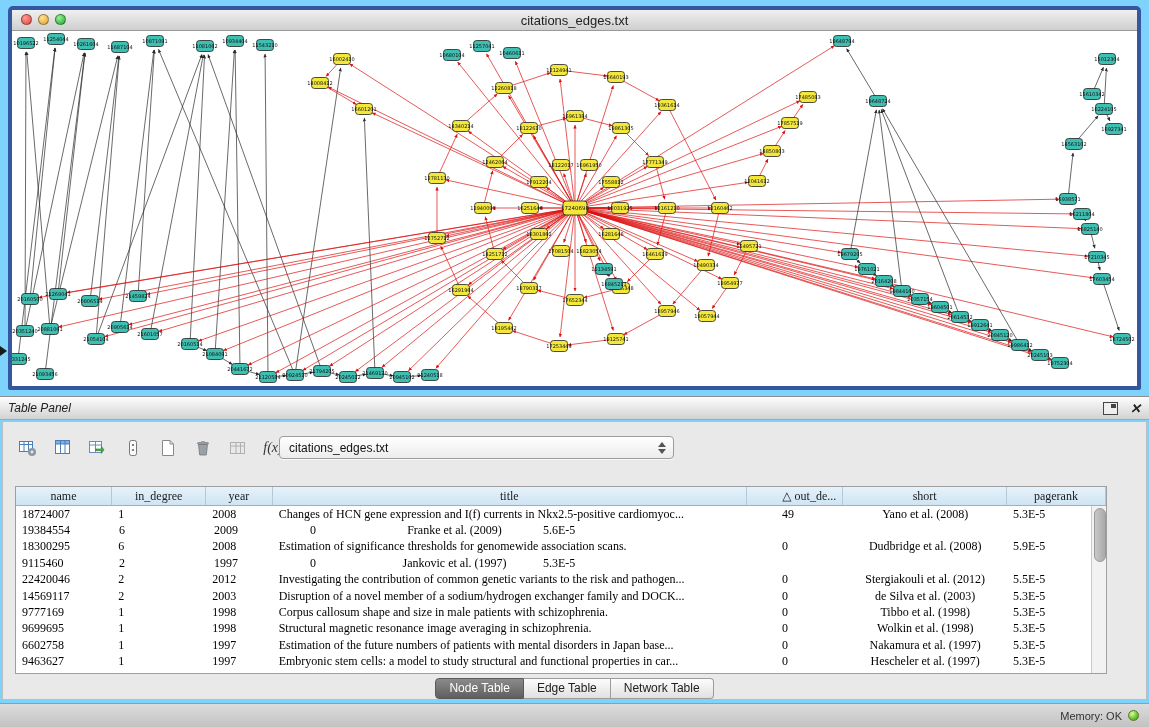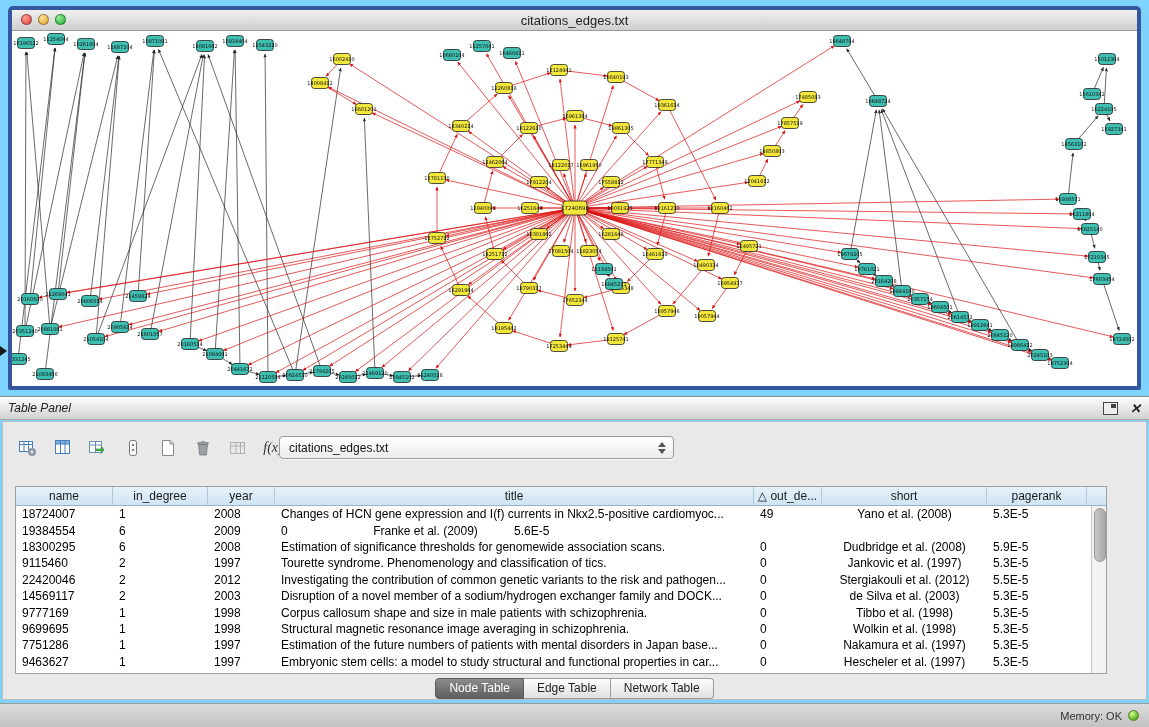--- a/index.html
+++ b/index.html
@@ -42,29 +42,29 @@
   .tbtn{width:26px;height:26px;display:flex;align-items:center;justify-content:center;}
   .fx-label{font-family:"Liberation Serif",serif;font-style:italic;font-size:14px;color:#333;}
   .combo{position:absolute;left:276px;top:14px;width:395px;height:23px;box-sizing:border-box;
     border:1px solid #9c9c9c;border-radius:4px;background:linear-gradient(#ffffff,#ececec);
     display:flex;align-items:center;padding-left:9px;font-size:12px;color:#111;box-shadow:0 1px 0 rgba(255,255,255,.7);}
   .combo .spin{margin-left:auto;margin-right:7px;display:flex;flex-direction:column;gap:2px;align-items:center;}
   .combo .up{width:0;height:0;border-left:4px solid transparent;border-right:4px solid transparent;border-bottom:5px solid #555;}
   .combo .dn{width:0;height:0;border-left:4px solid transparent;border-right:4px solid transparent;border-top:5px solid #555;}
 
   
-  .table-area{position:absolute;left:12px;top:64px;width:1092px;height:188px;background:#fff;border:1px solid #9f9f9f;box-sizing:border-box;}
+  .table-area{position:absolute;left:12px;top:64px;width:1092px;height:188px;background:#fff;border:1px solid #9f9f9f;box-sizing:border-box;font-family:Liberation Serif, serif;}
   .thead{display:flex;height:19px;box-sizing:border-box;border-bottom:1px solid #9ab2c6;background:linear-gradient(#e6f2fb,#cfe4f3);}
   .th{box-sizing:border-box;border-right:1px solid #b3c9da;font-size:12px;color:#1b1b1b;text-align:center;line-height:18px;
     overflow:hidden;white-space:nowrap;}
   .tbody{position:relative;}
   .tr{display:flex;height:16.4px;align-items:center;}
   .td{box-sizing:border-box;font-size:12px;color:#000;padding-left:6px;overflow:hidden;white-space:nowrap;text-overflow:clip;}
   .td.c5{text-align:center;padding-left:0;}
-  .c0{width:97px;}.c1{width:95px;}.c2{width:67px;}.c3{width:479px;}.c4{width:68px;}.c5{width:165px;}.c6{width:100px;}
+  .c0{width:97px;}.c1{width:95px;}.c2{width:67px;}.c3{width:479px;}.c4{width:68px;margin-left:29px;}.c5{width:165px;}.c6{width:100px;}
   .vscroll{position:absolute;right:0;top:19px;width:15px;height:167px;background:#f2f2f2;border-left:1px solid #c9c9c9;box-sizing:border-box;}
   .vthumb{position:absolute;left:2px;top:2px;width:10px;height:52px;border-radius:6px;background:linear-gradient(90deg,#c8c8c8,#a9a9a9);border:1px solid #999;}
 
   
   .tabbar{position:absolute;left:0;top:256px;width:100%;display:flex;justify-content:center;}
   .tab{height:19px;line-height:19px;padding:0 13px;font-size:12px;color:#222;background:linear-gradient(#fdfdfd,#e0e0e0);
     border:1px solid #9c9c9c;border-left:none;}
   .tab:first-child{border-left:1px solid #9c9c9c;border-radius:4px 0 0 4px;}
   .tab:last-child{border-radius:0 4px 4px 0;}
   .tab.sel{background:linear-gradient(#8b8b8b,#5e5e5e);color:#fff;border-color:#5a5a5a;}
@@ -609,21 +609,20 @@
             <div class="td c2">2008</div>
             <div class="td c3">Estimation of significance thresholds for genomewide association scans.</div>
             <div class="td c4">0</div>
             <div class="td c5">Dudbridge et al. (2008)</div>
             <div class="td c6">5.9E-5</div>
           </div>
           <div class="tr">
             <div class="td c0">9115460</div>
             <div class="td c1">2</div>
             <div class="td c2">1997</div>
-            <div class="td c3">Tourette syndrome. Phenomenology and classification of tics.</div>
             <div class="td c4">0</div>
             <div class="td c5">Jankovic et al. (1997)</div>
             <div class="td c6">5.3E-5</div>
           </div>
           <div class="tr">
             <div class="td c0">22420046</div>
             <div class="td c1">2</div>
             <div class="td c2">2012</div>
             <div class="td c3">Investigating the contribution of common genetic variants to the risk and pathogen...</div>
             <div class="td c4">0</div>
@@ -651,21 +650,21 @@
           <div class="tr">
             <div class="td c0">9699695</div>
             <div class="td c1">1</div>
             <div class="td c2">1998</div>
             <div class="td c3">Structural magnetic resonance image averaging in schizophrenia.</div>
             <div class="td c4">0</div>
             <div class="td c5">Wolkin et al. (1998)</div>
             <div class="td c6">5.3E-5</div>
           </div>
           <div class="tr">
-            <div class="td c0">7751286</div>
+            <div class="td c0">6602758</div>
             <div class="td c1">1</div>
             <div class="td c2">1997</div>
             <div class="td c3">Estimation of the future numbers of patients with mental disorders in Japan base...</div>
             <div class="td c4">0</div>
             <div class="td c5">Nakamura et al. (1997)</div>
             <div class="td c6">5.3E-5</div>
           </div>
           <div class="tr">
             <div class="td c0">9463627</div>
             <div class="td c1">1</div>

